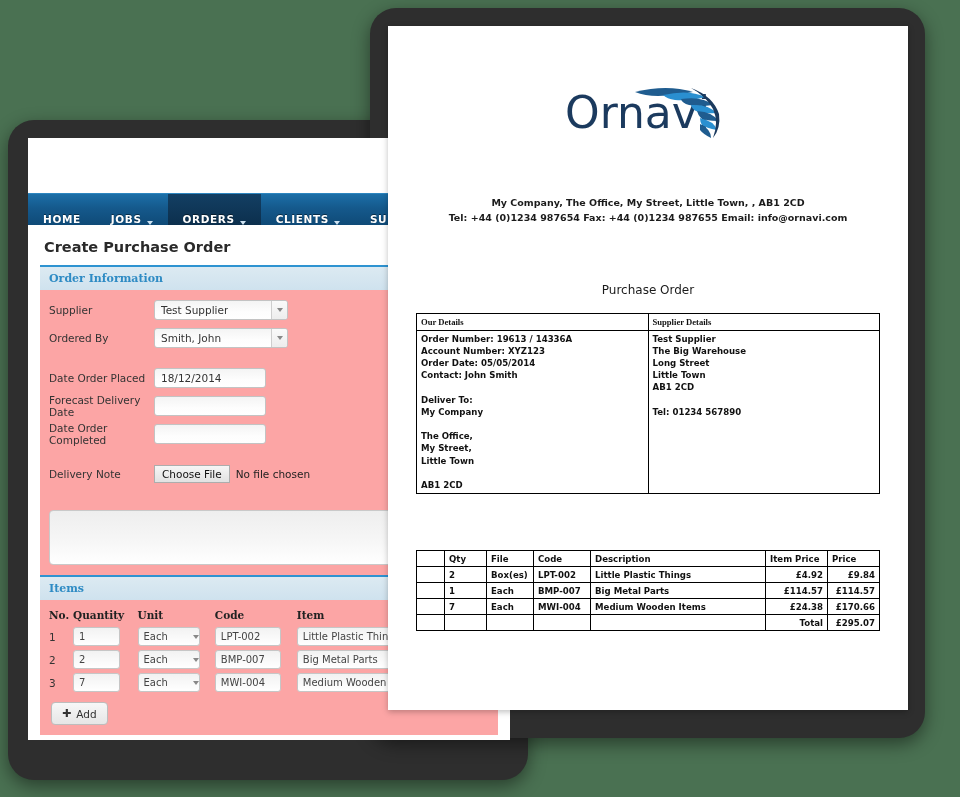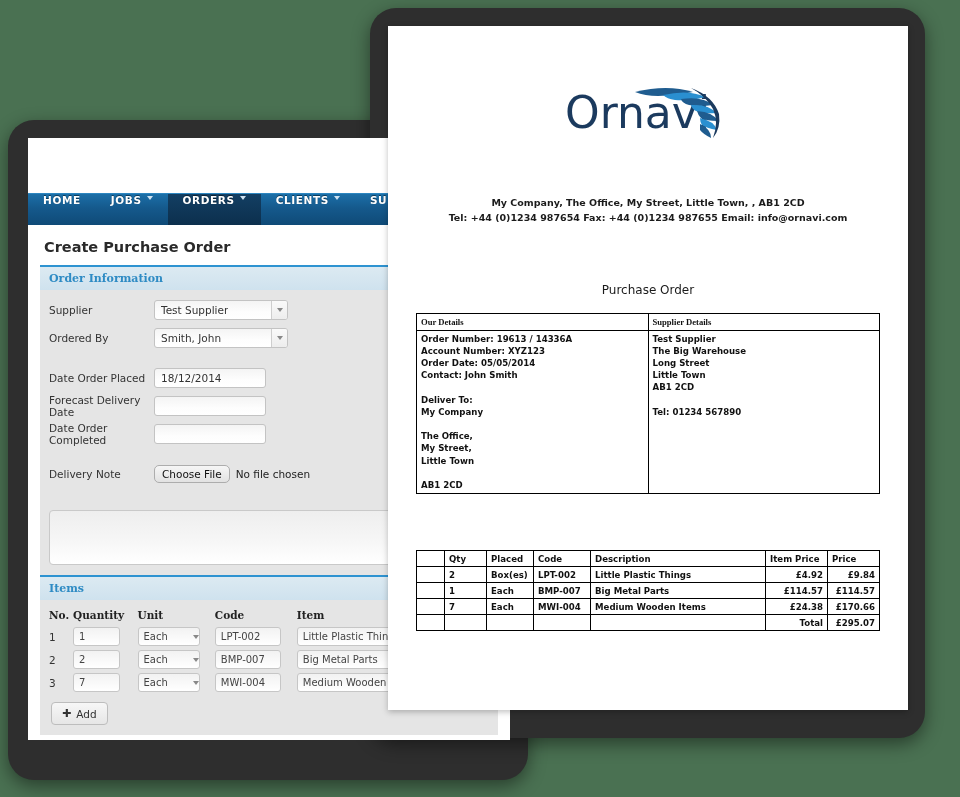--- a/index.html
+++ b/index.html
@@ -35,21 +35,21 @@
   .app-blank { height: 55px; background: #fff; }
 
   .navbar {
     height: 32px;
     background: linear-gradient(to bottom, #1c6fa8 0%, #15598c 45%, #0f4a77 100%);
     display: flex;
     align-items: stretch;
     border-top: 1px solid #2d86c0;
   }
   .nav-item {
-    display: flex; align-items: flex-start; gap: 5px;
+    display: flex; align-items: flex-end; gap: 5px;
     padding: 0 15px;
     color: #ffffff;
     font-size: 10.5px;
     font-weight: bold;
     letter-spacing: 0.6px;
     text-shadow: 0 -1px 0 rgba(0,0,0,0.45);
     cursor: pointer;
     white-space: nowrap;
   }
   .nav-item.active {
@@ -75,21 +75,21 @@
   .panel { margin: 0 12px 0 12px; }
   .panel-head {
     border-top: 2px solid #2e93d1;
     background: linear-gradient(to bottom, #dceaf2 0%, #cfe2ee 100%);
     color: #2e8bc4;
     font-size: 11px;
     font-weight: bold;
     padding: 5px 9px;
     font-family: "DejaVu Serif", "Liberation Serif", serif;
   }
-  .panel-body { padding: 9px 9px 10px 9px; background: #e5e5e5; }
+  .panel-body { padding: 9px 9px 10px 9px; background: #fca5a5; }
 
   .form-row {
     display: flex;
     align-items: center;
     margin-bottom: 6px;
     height: 22px;
   }
   .form-row.gap { margin-top: 18px; }
   .form-label {
     width: 105px;
@@ -126,21 +126,21 @@
     width: 0; height: 0;
     border-left: 3px solid transparent;
     border-right: 3px solid transparent;
     border-top: 4px solid #888;
     display: block;
   }
 
   .filerow { display: flex; align-items: center; gap: 6px; }
   .filebtn {
     border: 1px solid #adadad;
-    border-radius: 5px;
+    border-radius: 0;
     background: linear-gradient(to bottom,#f6f6f6,#e2e2e2);
     font-size: 10.5px;
     padding: 2px 7px;
     color: #111;
   }
   .filetxt { font-size: 10.5px; color: #222; }
 
   .notes-area {
     height: 55px;
     border: 1px solid #c9c9c9;
@@ -520,21 +520,21 @@
             </td>
       </tr>
     </tbody>
       </table>
 
     <table class="lines">
       <thead>
         <tr>
           <th class="c-sp"></th>
           <th class="c-qty">Qty</th>
-          <th class="c-units">Placed</th>
+          <th class="c-units">File</th>
           <th class="c-code">Code</th>
           <th class="c-desc">Description</th>
           <th class="c-ip">Item Price</th>
           <th class="c-pr">Price</th>
         </tr>
       </thead>
       <tbody>
         <tr>
           <td></td>
           <td>2</td>

